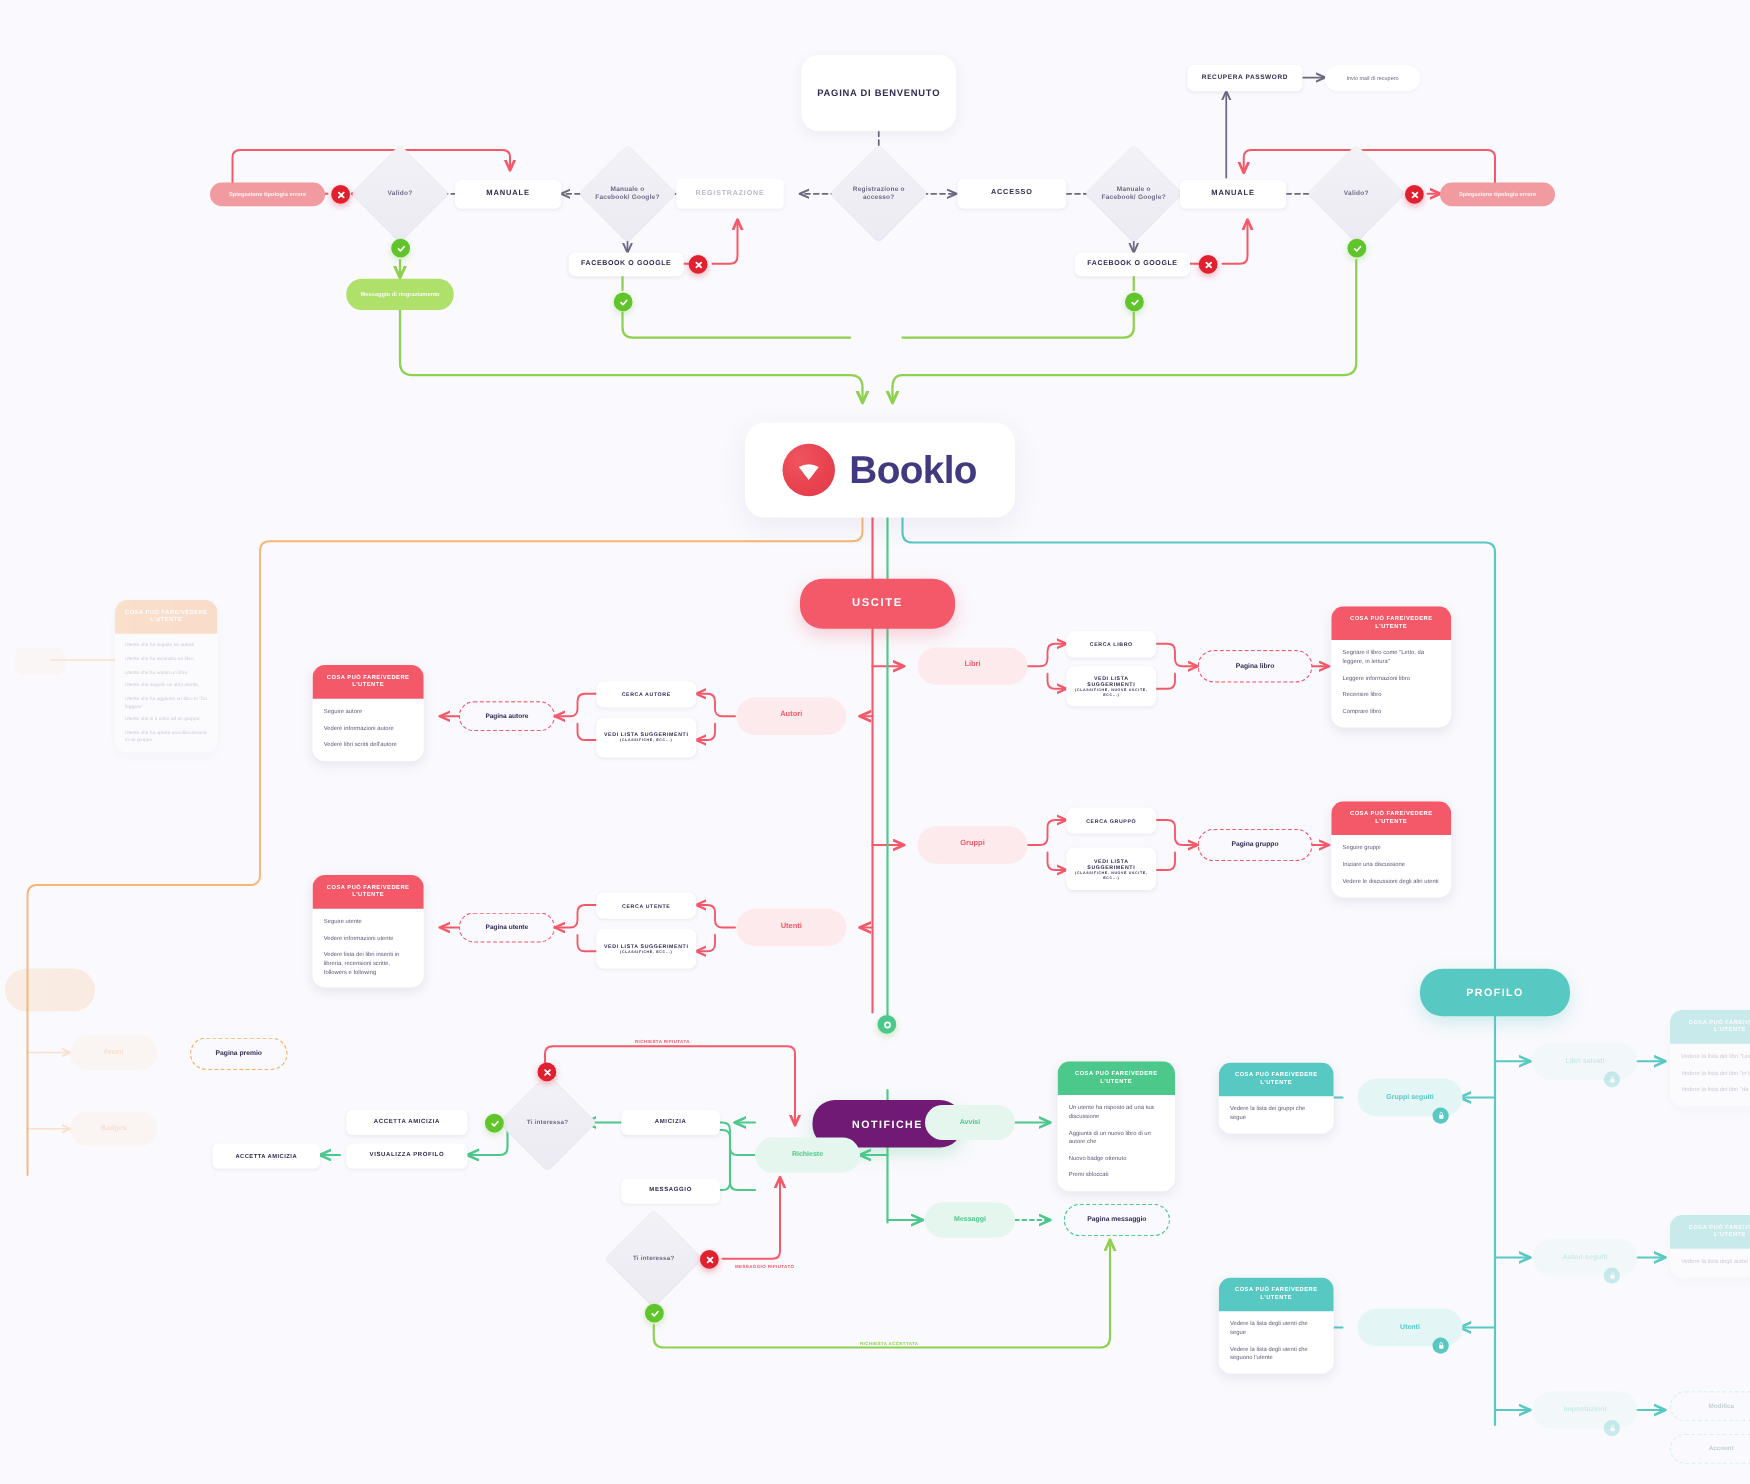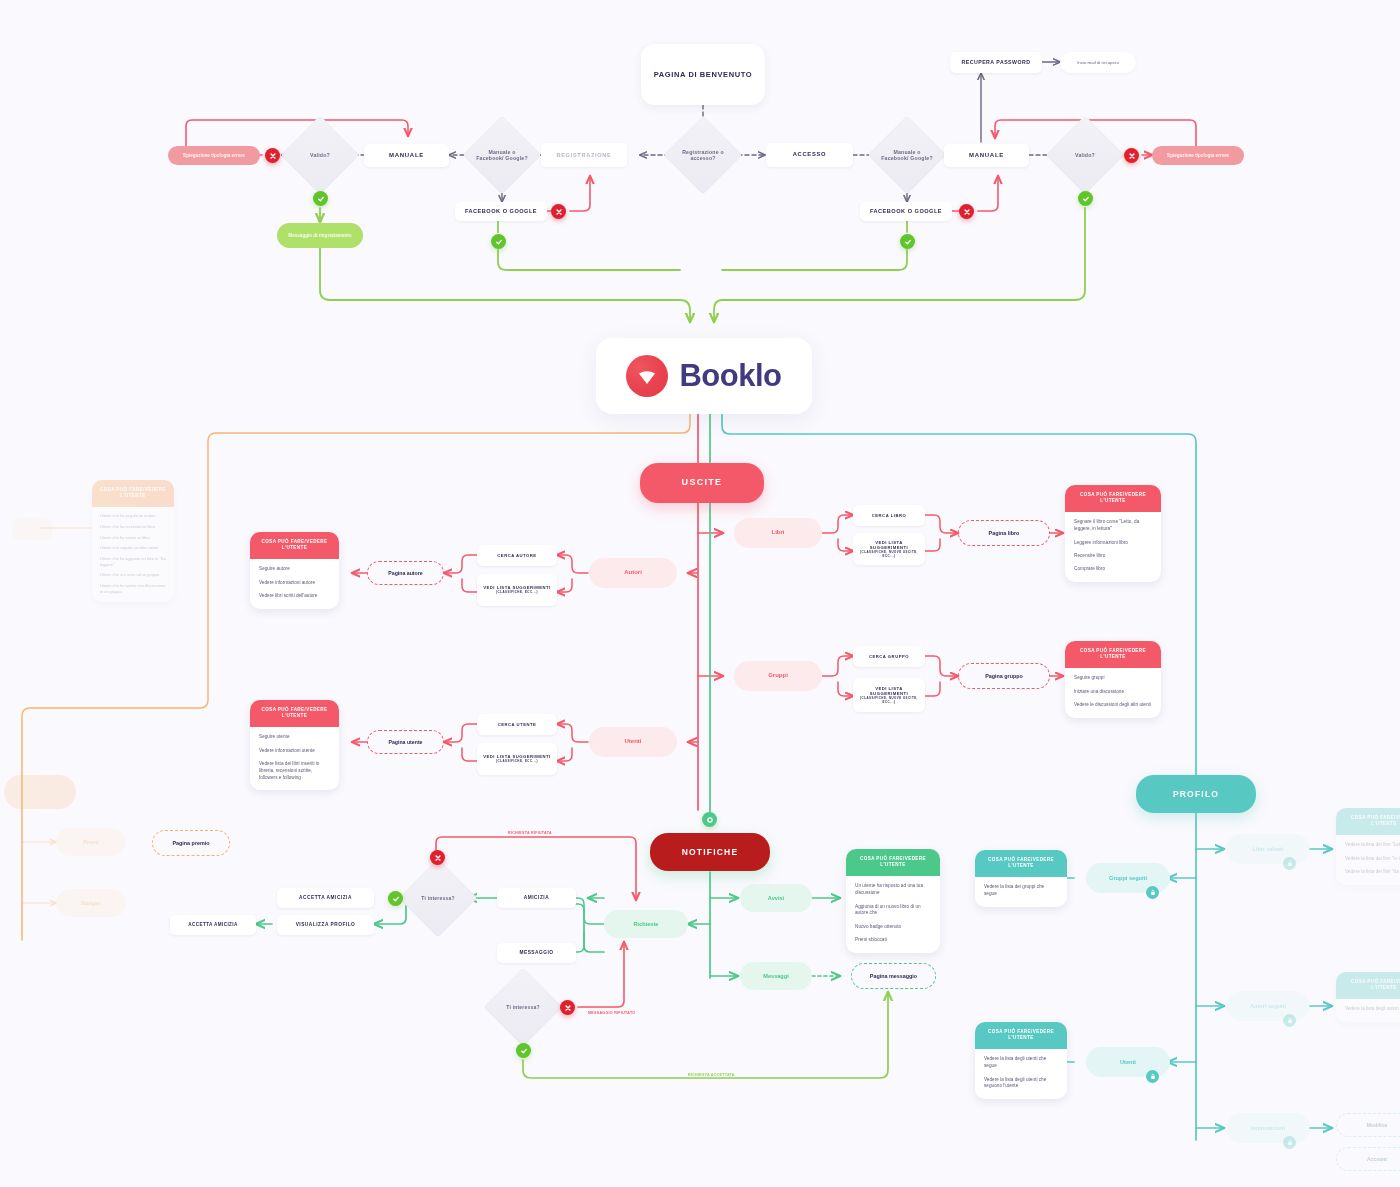--- a/index.html
+++ b/index.html
@@ -44,21 +44,21 @@
   .diamond-wrap { position:absolute; z-index:4; }
   .diamond-label {
     position:absolute; inset:0; display:flex; align-items:center; justify-content:center;
     font-size:5.2px; color:#6e6a86; font-weight:600; text-align:center; line-height:1.25;
     letter-spacing:.2px;
   }
 
   
   .pill { border-radius: 18px; font-weight: bold; }
   .pill-red-solid { background:#f4596a; color:#fff; box-shadow: 0 5px 14px rgba(244,89,106,.28); }
-  .pill-green-solid { background:#b91c1c; color:#fff; box-shadow: 0 5px 14px rgba(76,200,138,.28); }
+  .pill-green-solid { background:#701a75; color:#fff; box-shadow: 0 5px 14px rgba(76,200,138,.28); margin-top: 47px; }
   .pill-teal-solid { background:#58c8c3; color:#fff; box-shadow: 0 5px 14px rgba(88,200,195,.28); }
   .pill-red-soft { background:#fdeaec; color:#f4596a; }
   .pill-green-soft { background:#e4f6ed; color:#4cc88a; }
   .pill-teal-soft { background:#e3f5f4; color:#58c8c3; }
   .pill-red-mid { background:#f19a9f; color:#fdf2f3; }
   .pill-green-mid { background:#aee06a; color:#f6fbef; }
 
   .dashed-red { border:1.4px dashed #f4596a; border-radius:16px; background:transparent; color:#2f2a52; font-weight:bold; }
   .dashed-green { border:1.4px dashed #4cc88a; border-radius:16px; background:transparent; color:#2f2a52; font-weight:bold; }
   .dashed-orange { border:1.4px dashed #f7b261; border-radius:16px; background:transparent; color:#2f2a52; font-weight:bold; }

